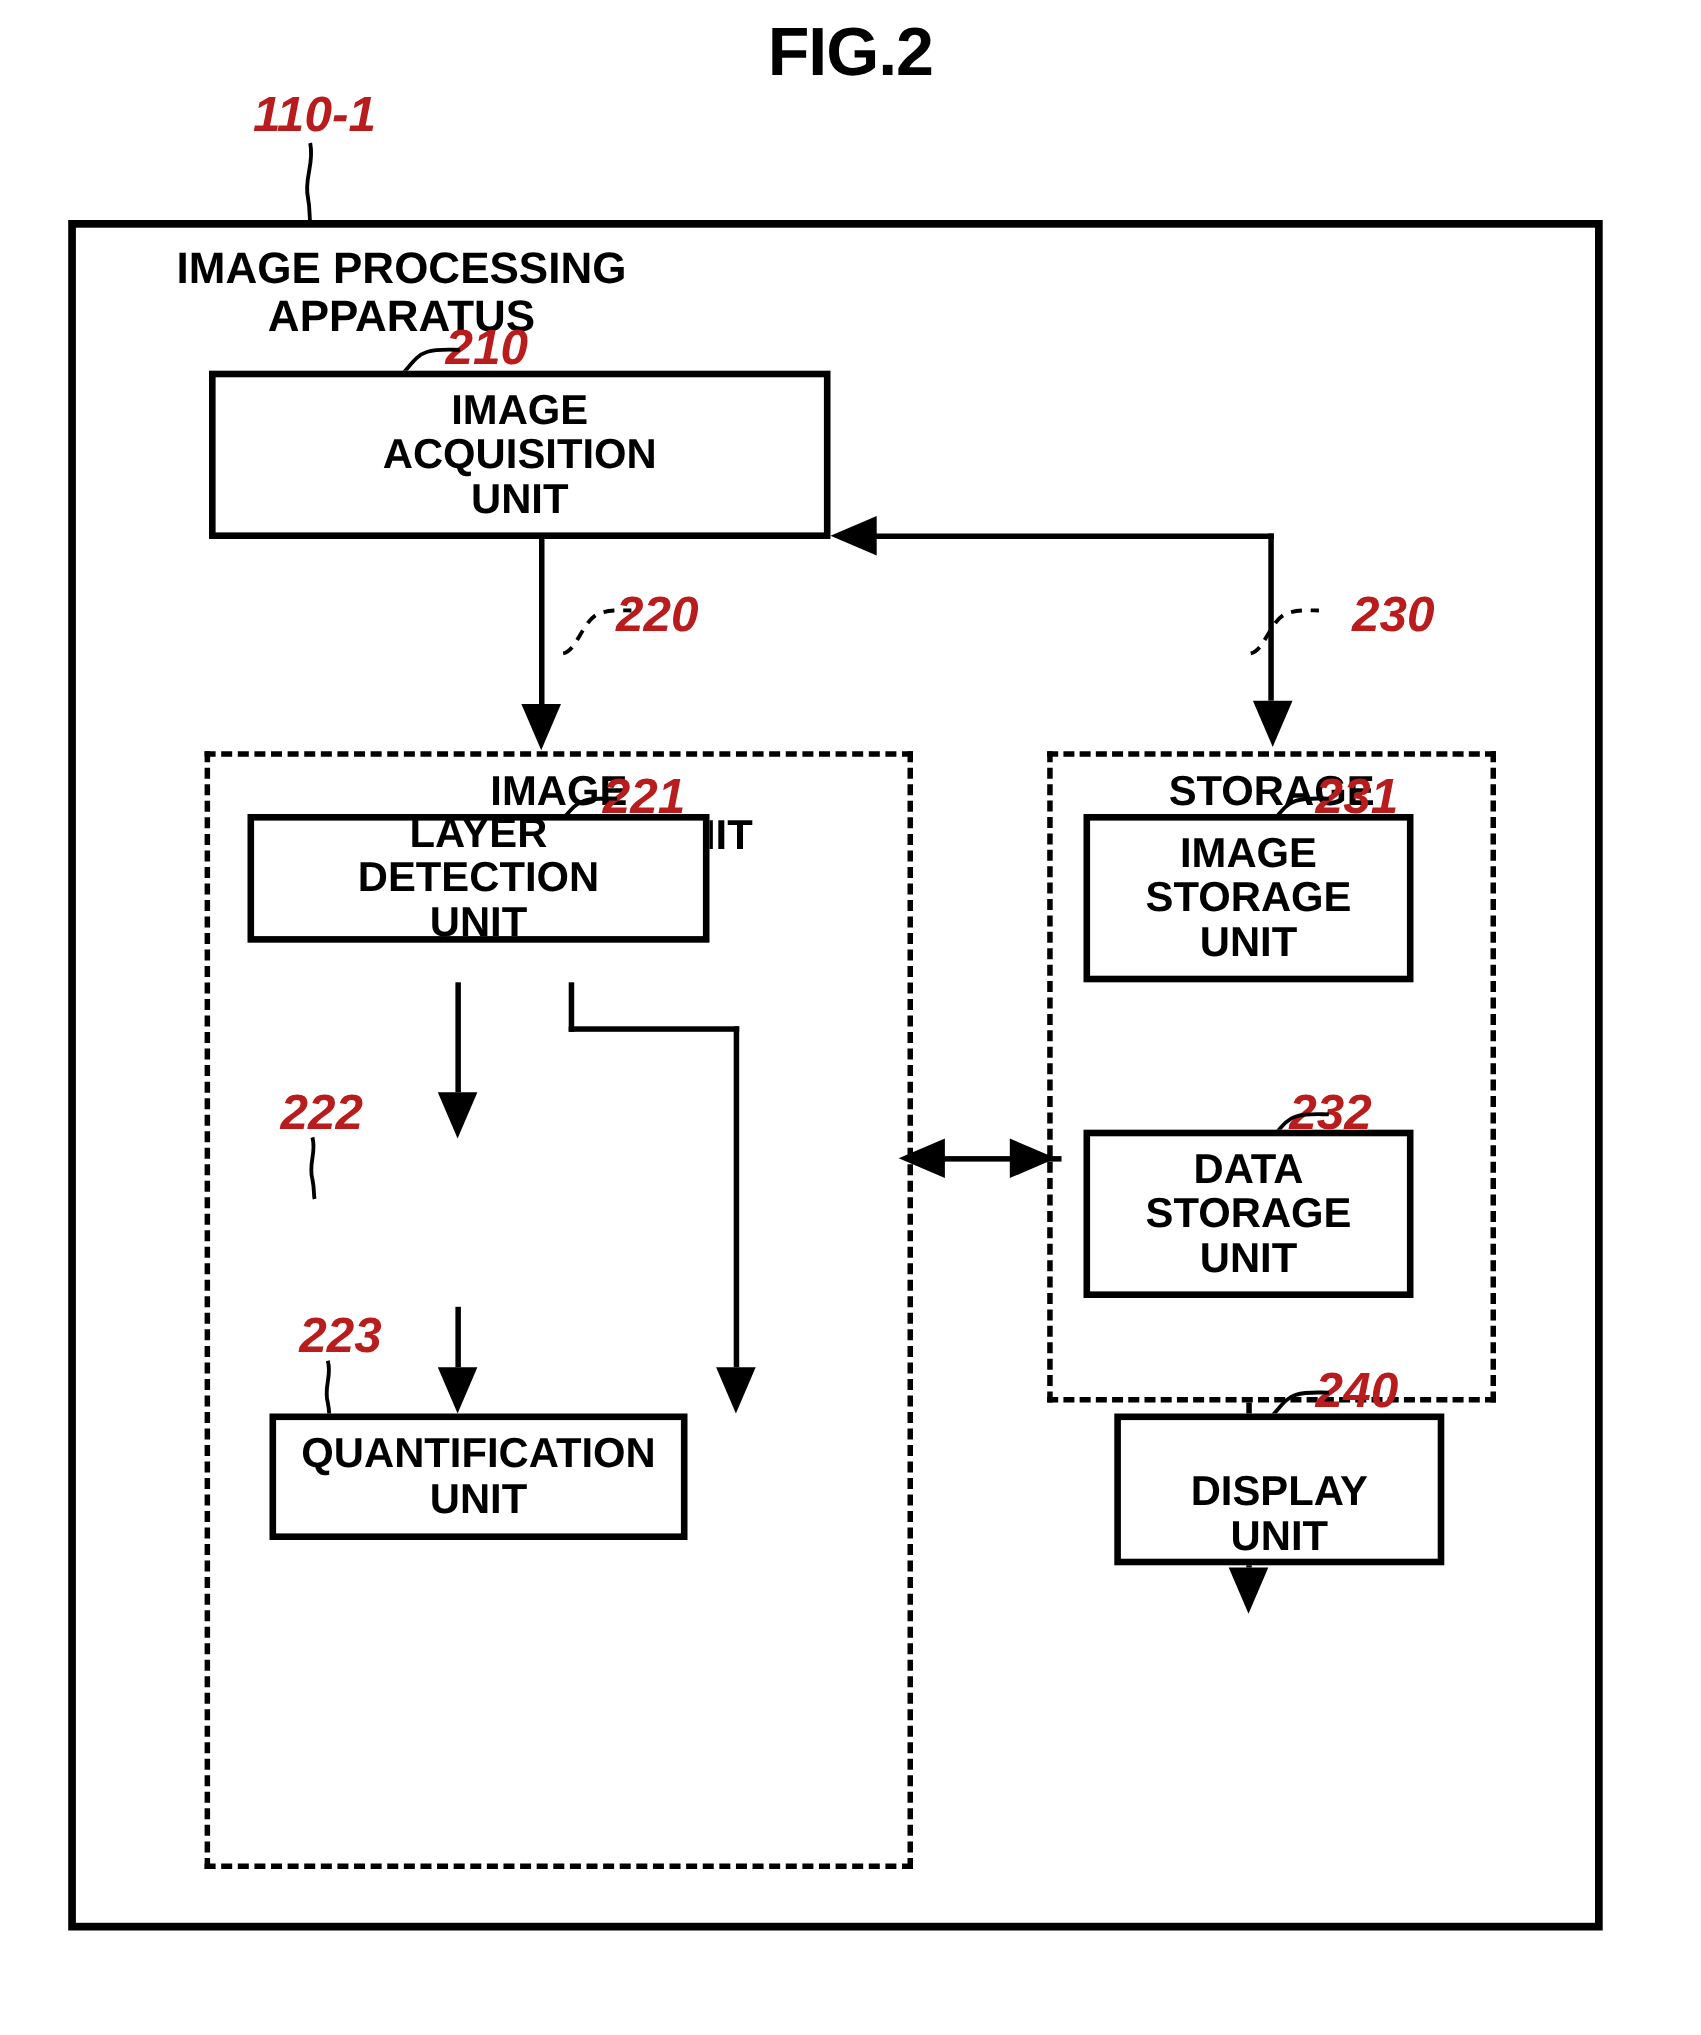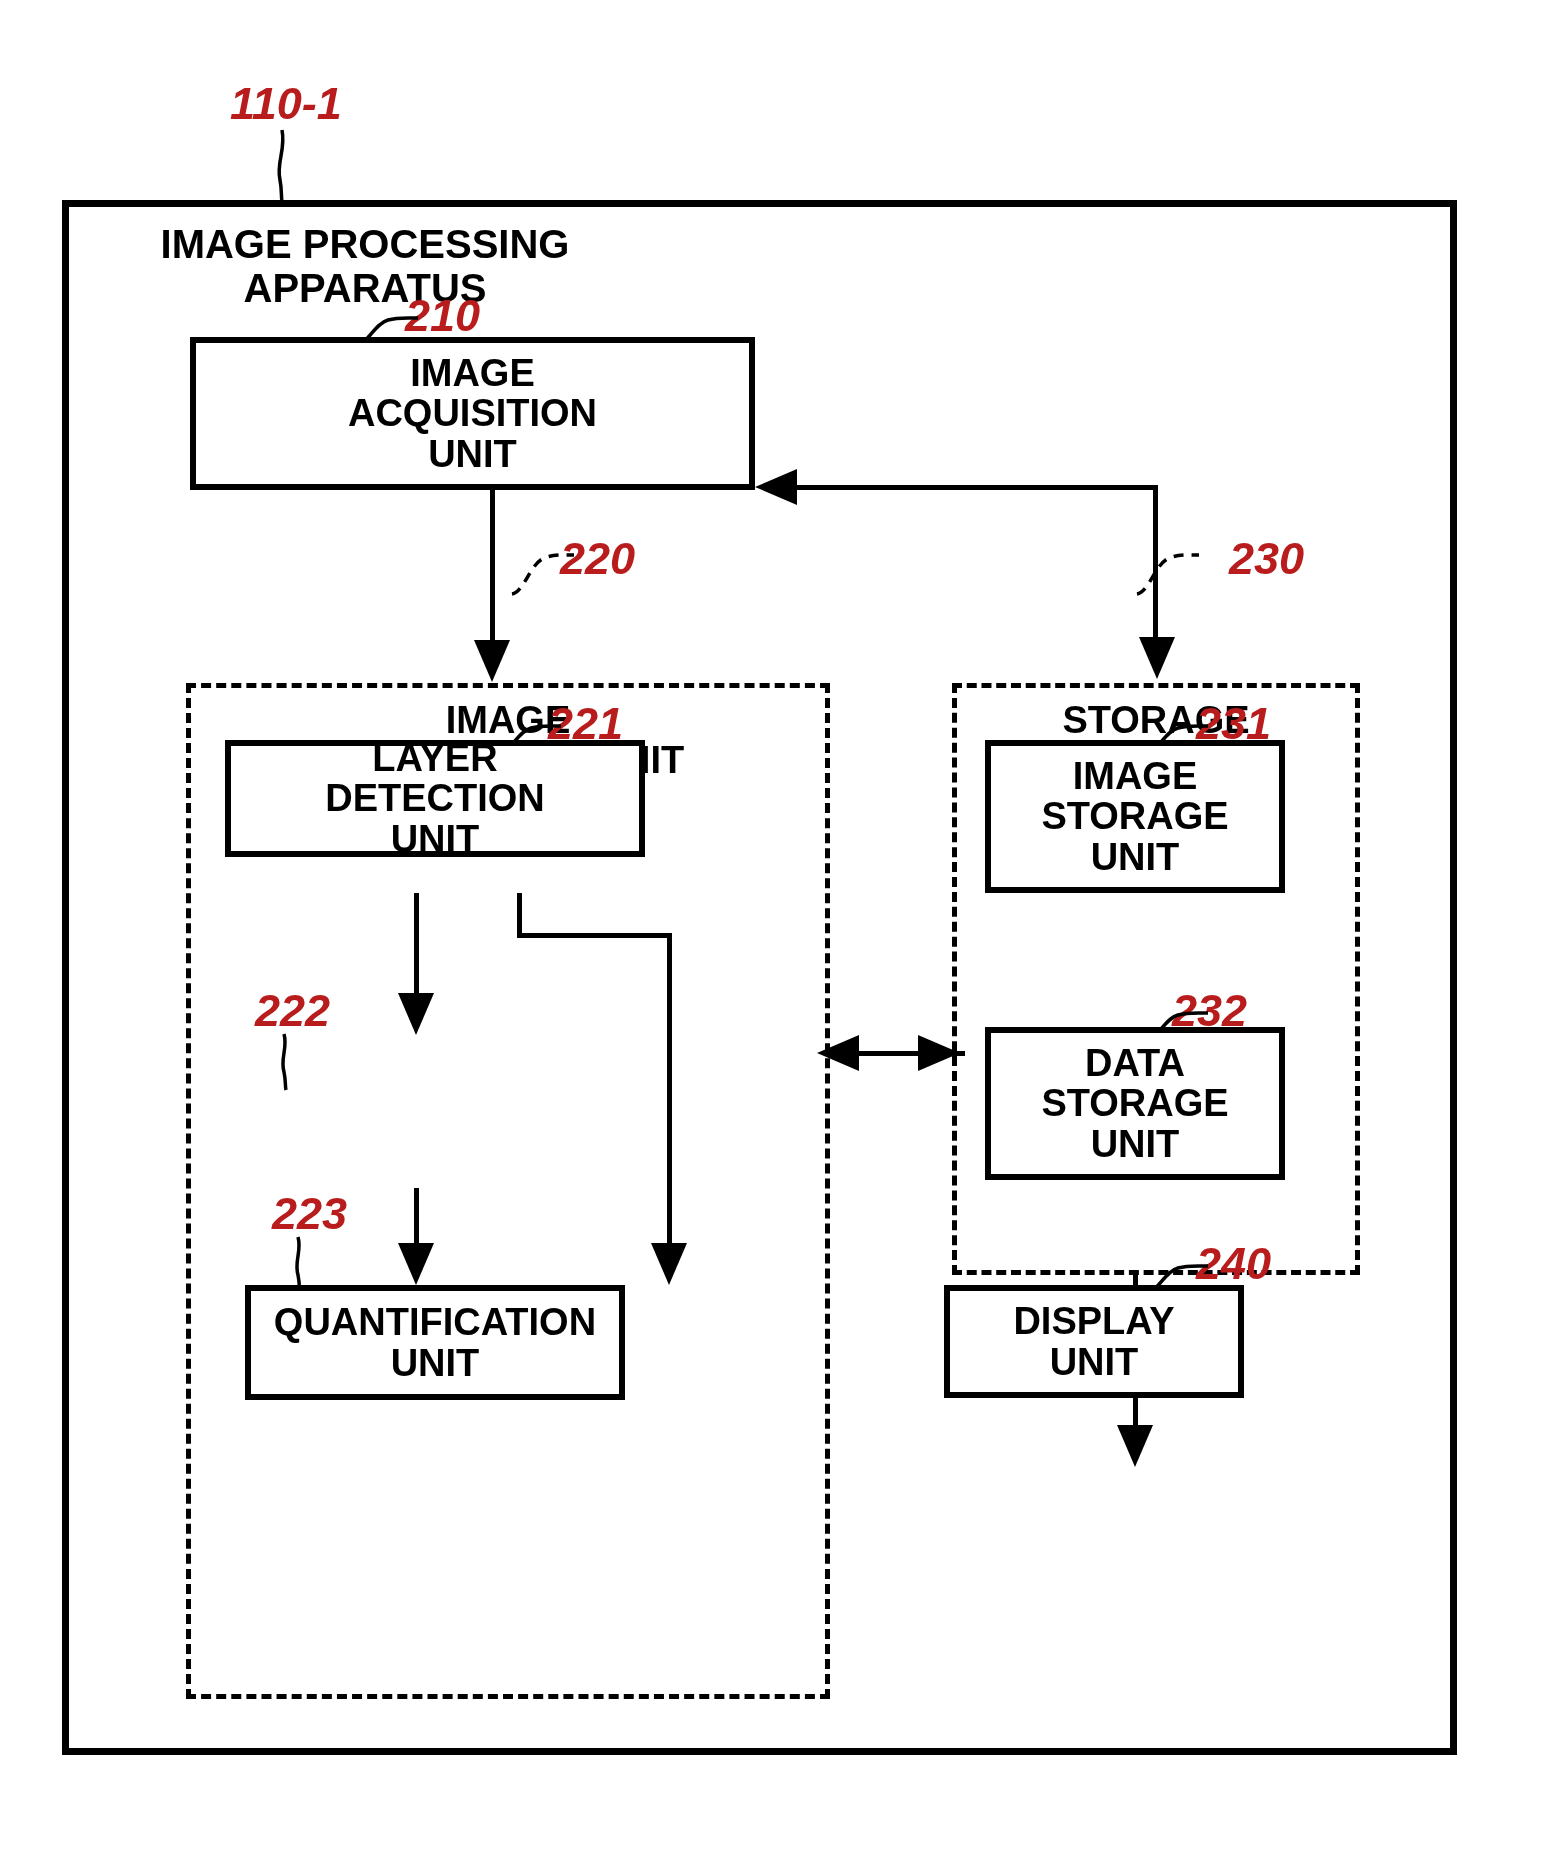--- a/index.html
+++ b/index.html
@@ -132,20 +132,21 @@
   .leader {
     position: absolute;
   }
   .leader svg { display: block; overflow: visible; }
 </style>
 </head>
 <body>
 
 <div id="canvas">
 
+  <div class="fig-title">FIG.2</div>
 
   <div class="ref" style="left:230px; top:78px;">110-1</div>
   <div class="leader" style="left:270px; top:128px;">
     <svg width="60" height="80" viewBox="0 0 60 80">
       <path d="M12,2 C16,22 6,34 10,52 C12,62 11,68 12,74" stroke="#000" stroke-width="3.5" fill="none"></path>
     </svg>
   </div>
 
   <div class="box box-outer" style="left:62px; top:200px; width:1395px; height:1555px;"></div>
   <div class="apparatus-title" style="left:95px; top:222px; width:540px; text-align:center;">IMAGE PROCESSING
@@ -262,18 +263,18 @@
 
   <div class="ln-v" style="left:1133px; top:1275px; height:150px;"></div>
   <div class="arrow-down" style="left:1117px; top:1425px;"></div>
 
   <div class="ref" style="left:1196px; top:1238px;">240</div>
   <div class="leader" style="left:1142px; top:1258px;">
     <svg width="70" height="40" viewBox="0 0 70 40">
       <path d="M4,36 C16,34 22,14 36,10 C46,7 56,8 66,8" stroke="#000" stroke-width="3.5" fill="none"></path>
     </svg>
   </div>
-  <div class="box" style="left:944px; top:1285px; width:300px; height:113px;">
+  <div class="box" style="left:1013px; top:1285px; width:300px; height:138px;align-items:flex-end;">
     <div class="label">DISPLAY
 UNIT</div>
   </div>
 
 </div>
 
 </body></html>

